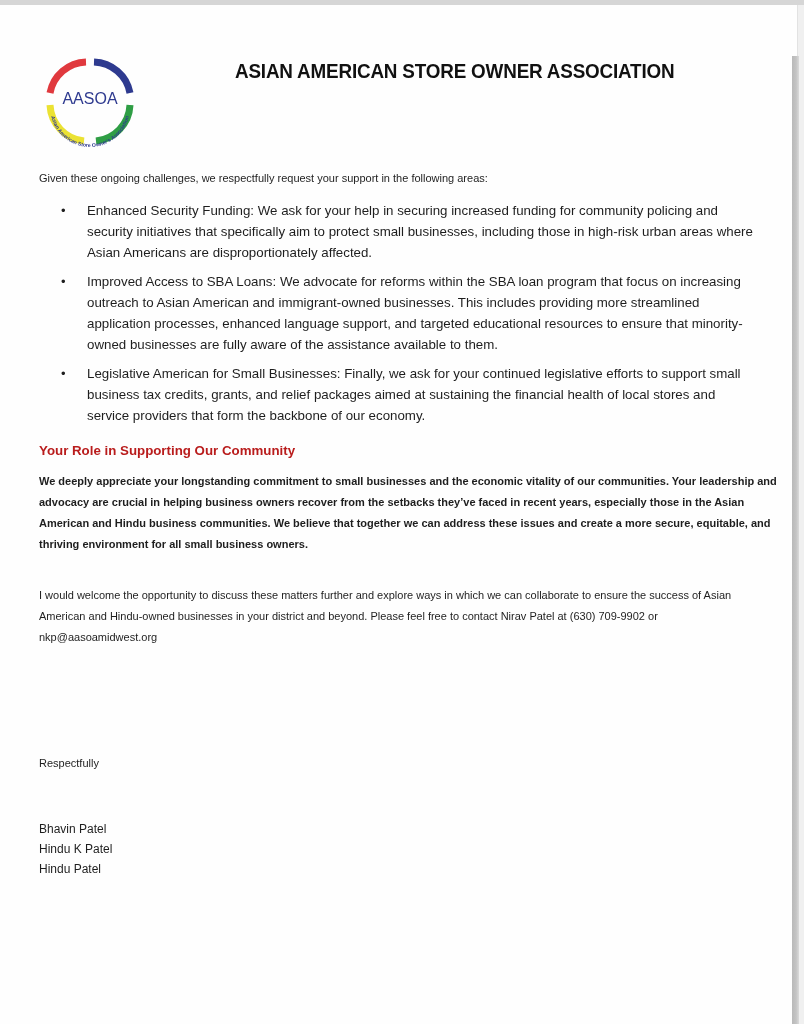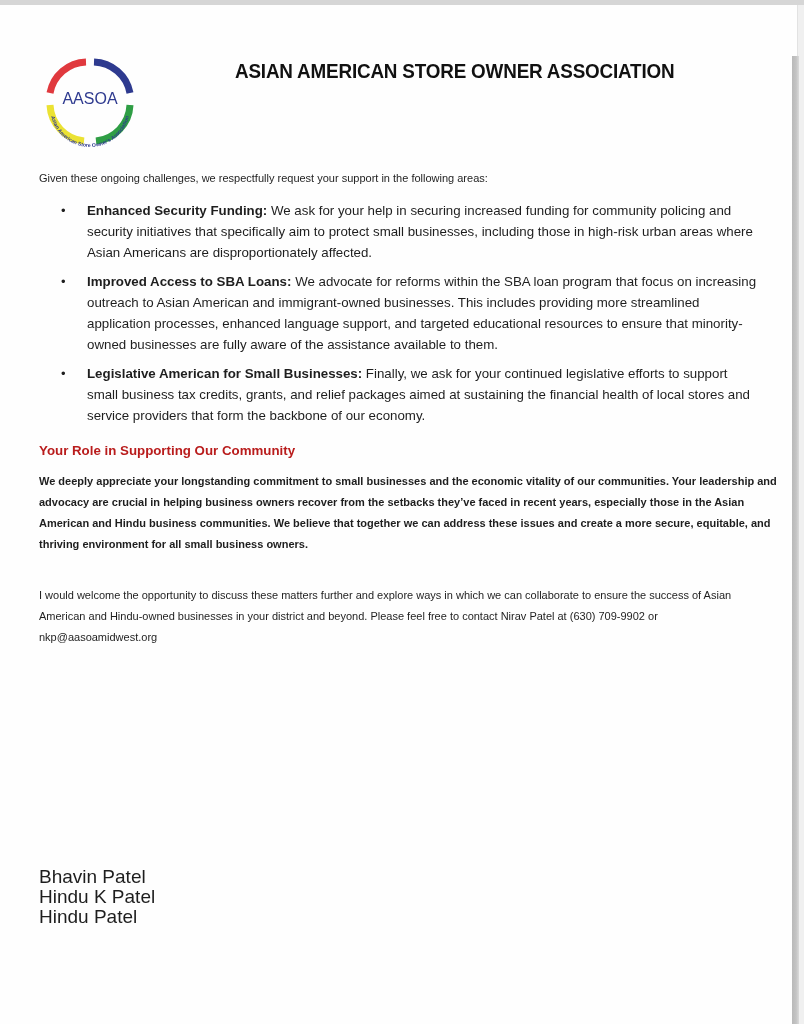--- a/index.html
+++ b/index.html
@@ -83,40 +83,39 @@
       font-size: 13.3px;
       line-height: 21px;
       color: #1e1e1e;
       margin-bottom: 8px;
     }
     .bullet-dot {
       position: absolute;
       left: 22px; top: 0;
       font-size: 13px;
     }
-    .bullet-heading { font-weight: bold; }
+    .bullet-heading { font-weight: normal; }
     .section-heading {
       position: absolute;
       left: 39px; top: 435px;
       font-weight: bold;
       font-size: 13.3px;
       line-height: 21px;
       color: #b91c1c;
     }
     .para1 { top: 466px; font-weight: bold; }
     .para2 { top: 580px; }
     .thanks { top: 686px; }
     .closing { top: 748px; }
     .signatures {
       position: absolute;
       left: 39px; top: 814px;
-      font-size: 19px;
+      font-size: 12px;
       line-height: 20px;
       color: #1e1e1e;
-      margin-top: 48px;
     }
     .sig-name { display: block; }
     .footer-address {
       position: absolute;
       left: 0; top: 986px;
       width: 797px;
       text-align: center;
       font-weight: bold;
       font-size: 12px;
       color: #1a1a1a;
@@ -169,20 +168,21 @@
     </li>
   </ul>
 
   <div class="section-heading">Your Role in Supporting Our Community</div>
 
   <div class="body-text para1">We deeply appreciate your longstanding commitment to small businesses and the economic vitality of our communities. Your leadership and advocacy are crucial in helping business owners recover from the setbacks they’ve faced in recent years, especially those in the Asian American and Hindu business communities. We believe that together we can address these issues and create a more secure, equitable, and thriving environment for all small business owners.</div>
 
   <div class="body-text para2">I would welcome the opportunity to discuss these matters further and explore ways in which we can collaborate to ensure the success of Asian American and Hindu-owned businesses in your district and beyond. Please feel free to contact Nirav Patel at (630) 709-9902 or nkp@aasoamidwest.org</div>
 
 
+  <div class="body-text closing">Respectfully</div>
 
   <div class="signatures">
     <span class="sig-name">Bhavin Patel</span>
     <span class="sig-name">Hindu K Patel</span>
     <span class="sig-name">Hindu Patel</span>
   </div>
 
 </div>
 
 <div class="scroll-track"></div>

